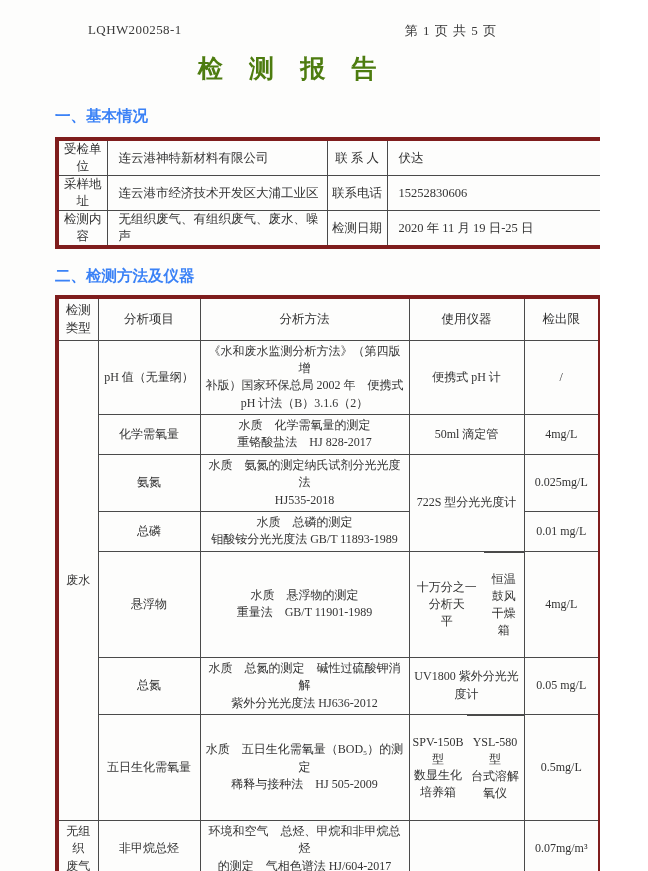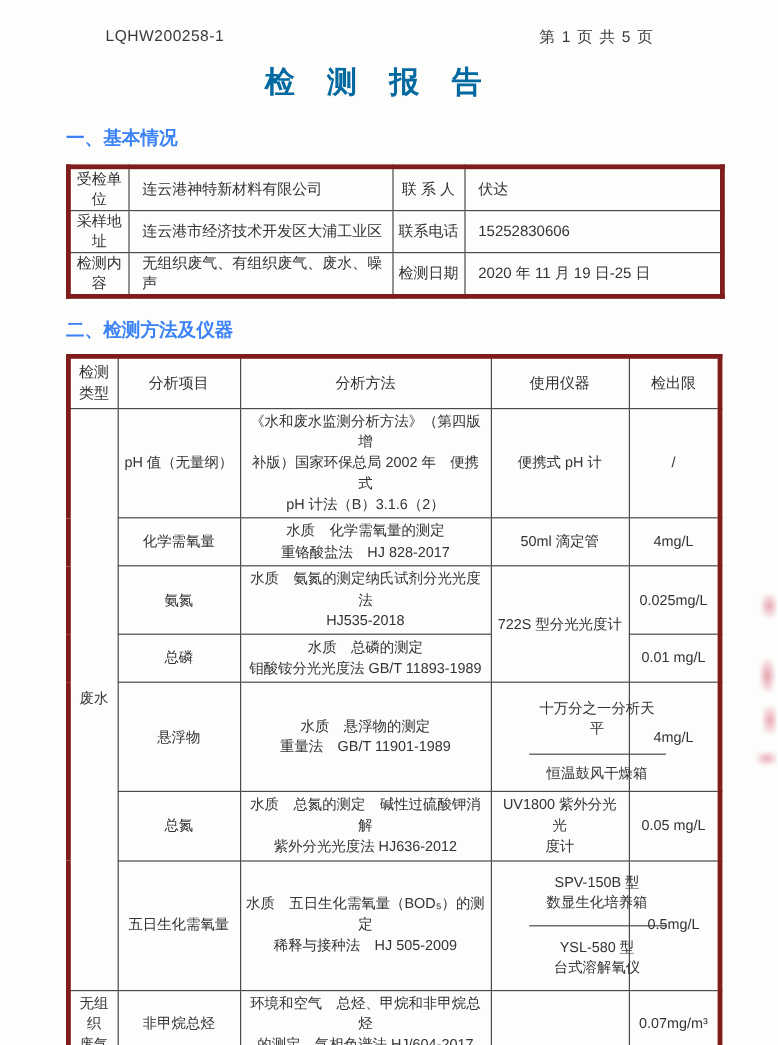--- a/index.html
+++ b/index.html
@@ -1,21 +1,21 @@
 <!DOCTYPE html>
 <html><head>
 <meta charset="utf-8">
 <style>
   html, body { margin: 0; padding: 0; background: #ffffff; }
   .paper {
     position: relative;
-    width: 648px;
+    width: 600px;
     height: 871px;
     background: #fdfdfc;
-    font-family: Liberation Sans, sans-serif;
+    font-family: Liberation Serif, serif;
     color: #2f2f2f;
     overflow: hidden;
     box-sizing: border-box;
     padding-top: 22px;
   }
   .doc-header {
     display: flex;
     justify-content: space-between;
     padding-left: 88px;
     padding-right: 103px;
@@ -23,21 +23,21 @@
     color: #3a3a3a;
   }
   .doc-code { letter-spacing: 0.4px; }
   .page-indicator { letter-spacing: 1px; }
   .title {
     margin: 14px 16px 0 0;
     text-align: center;
     font-size: 25px;
     font-weight: bold;
     letter-spacing: 10px;
-    color: #0369a1;
+    color: #4d7c0f;
     line-height: 1.2;
   }
   .section-heading {
     margin: 22px 0 0 55px;
     font-size: 15.5px;
     font-weight: bold;
     color: #3b82f6;
     line-height: 1.3;
   }
   .section-heading.sh2 { margin-top: 17px; }
@@ -62,21 +62,21 @@
   .t2 td {
     font-size: 12px;
     text-align: center;
     white-space: pre-line;
     line-height: 1.45;
     padding: 2px 4px;
     color: #333;
   }
   .t2 .hd { font-size: 12.5px; }
   .t2 td.st { padding: 0; }
-  .stack { display: flex; flex-direction: column; height: 100%; width: 100%; padding-left: 31px; }
+  .stack { display: flex; flex-direction: row; height: 100%; width: 100%; }
   .sub {
     display: flex; align-items: center; justify-content: center;
     white-space: pre-line; padding: 1px 2px; box-sizing: border-box;
     line-height: 1.4;
   }
   .sub + .sub { border-top: 1px solid #4a4a4a; }
   .g1 { flex: 1; } .g2 { flex: 2; }
   .stamp {
     position: absolute;
     filter: blur(1px);

